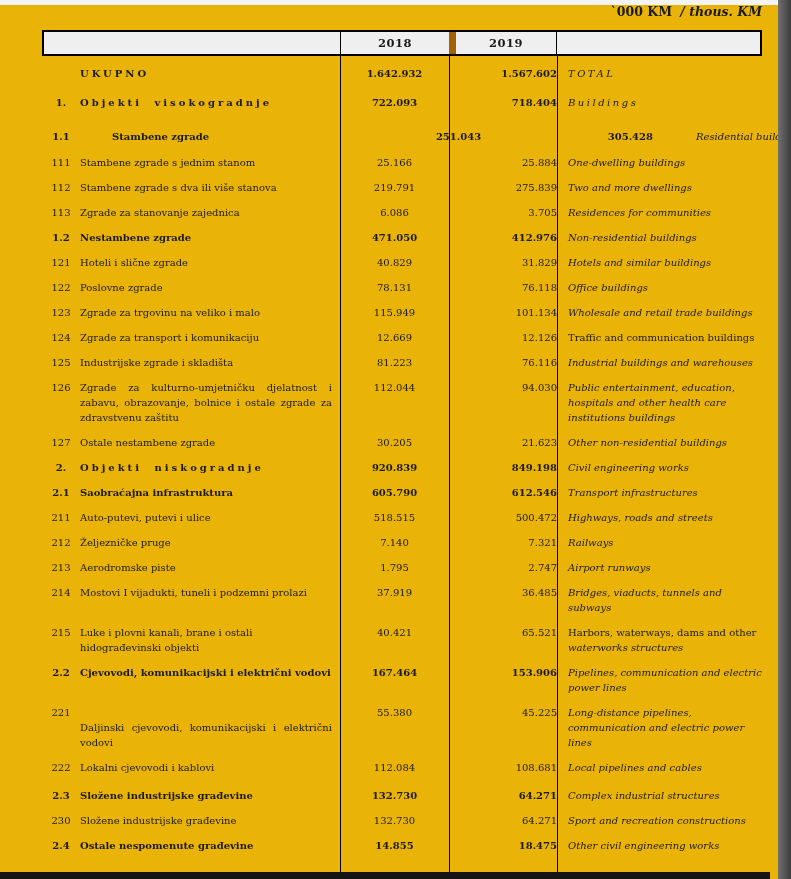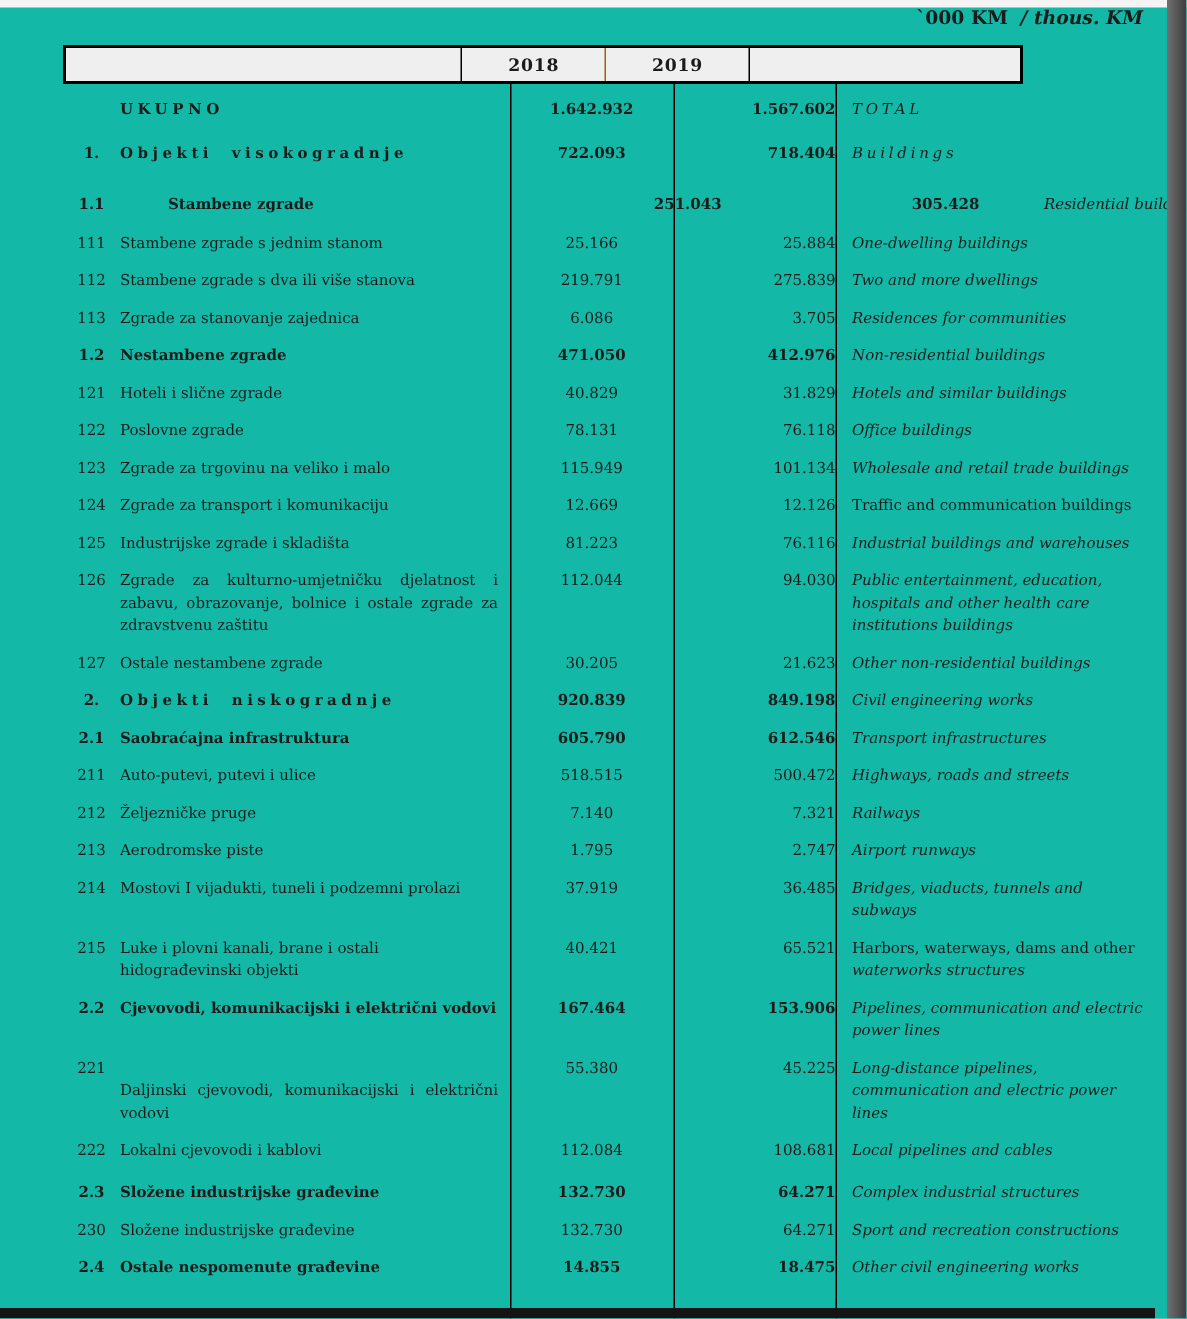--- a/index.html
+++ b/index.html
@@ -1,45 +1,45 @@
 <!DOCTYPE html>
 <html><head>
 <meta charset="utf-8">
 <style>
   html,body{margin:0;padding:0;}
   body{background:#ffffff;}
   .page{
     position:relative;
     width:791px;height:879px;
-    background:#14b8a6;
+    background:#eab308;
     overflow:hidden;
     font-family:"DejaVu Serif","Liberation Serif",serif;
     color:#1b1b1b;
   }
   .top-strip{position:absolute;left:0;top:0;width:791px;height:5px;background:#f4f4f4;}
   .right-strip{position:absolute;right:0;top:0;width:13px;height:879px;background:linear-gradient(90deg,#707070,#3d3d3d);}
   .bottom-bar{position:absolute;left:0;bottom:0;width:770px;height:7px;background:#141414;}
 
   .unit-note{
     position:absolute;top:4px;right:29px;
     font-size:12.5px;white-space:nowrap;
   }
   .unit-note .b{font-weight:bold;}
   .unit-note .i{font-style:italic;font-weight:bold;}
 
   .thead{
-    position:absolute;left:42px;top:30px;width:640px;height:26px;
+    position:absolute;left:42px;top:30px;width:720px;height:26px;
     border:2px solid #000;background:#efefef;
     box-sizing:border-box;display:flex;
   }
   .thead .hc{box-sizing:border-box;height:100%;display:flex;align-items:center;justify-content:center;
     font-weight:bold;font-size:11.5px;letter-spacing:.5px;}
   .hc.h1{width:298px;}
   .hc.h2{width:109px;border-left:1px solid #000;}
-  .hc.h3{width:108px;border-left:1px solid #a16207;}
+  .hc.h3{width:108px;border-left:7px solid #a16207;}
   .hc.h4{width:205px;border-left:1px solid #000;}
 
   .vline{position:absolute;top:56px;bottom:0;width:1px;background:#000;}
   .vl1{left:340px;} .vl2{left:449px;} .vl3{left:557px;}
 
   .tbody{position:absolute;left:42px;top:56px;width:720px;}
 
   .row{display:flex;align-items:flex-start;min-height:25px;padding-top:5px;box-sizing:border-box;
     font-size:10px;line-height:15px;}
   .c-code{width:38px;flex:none;text-align:center;}

